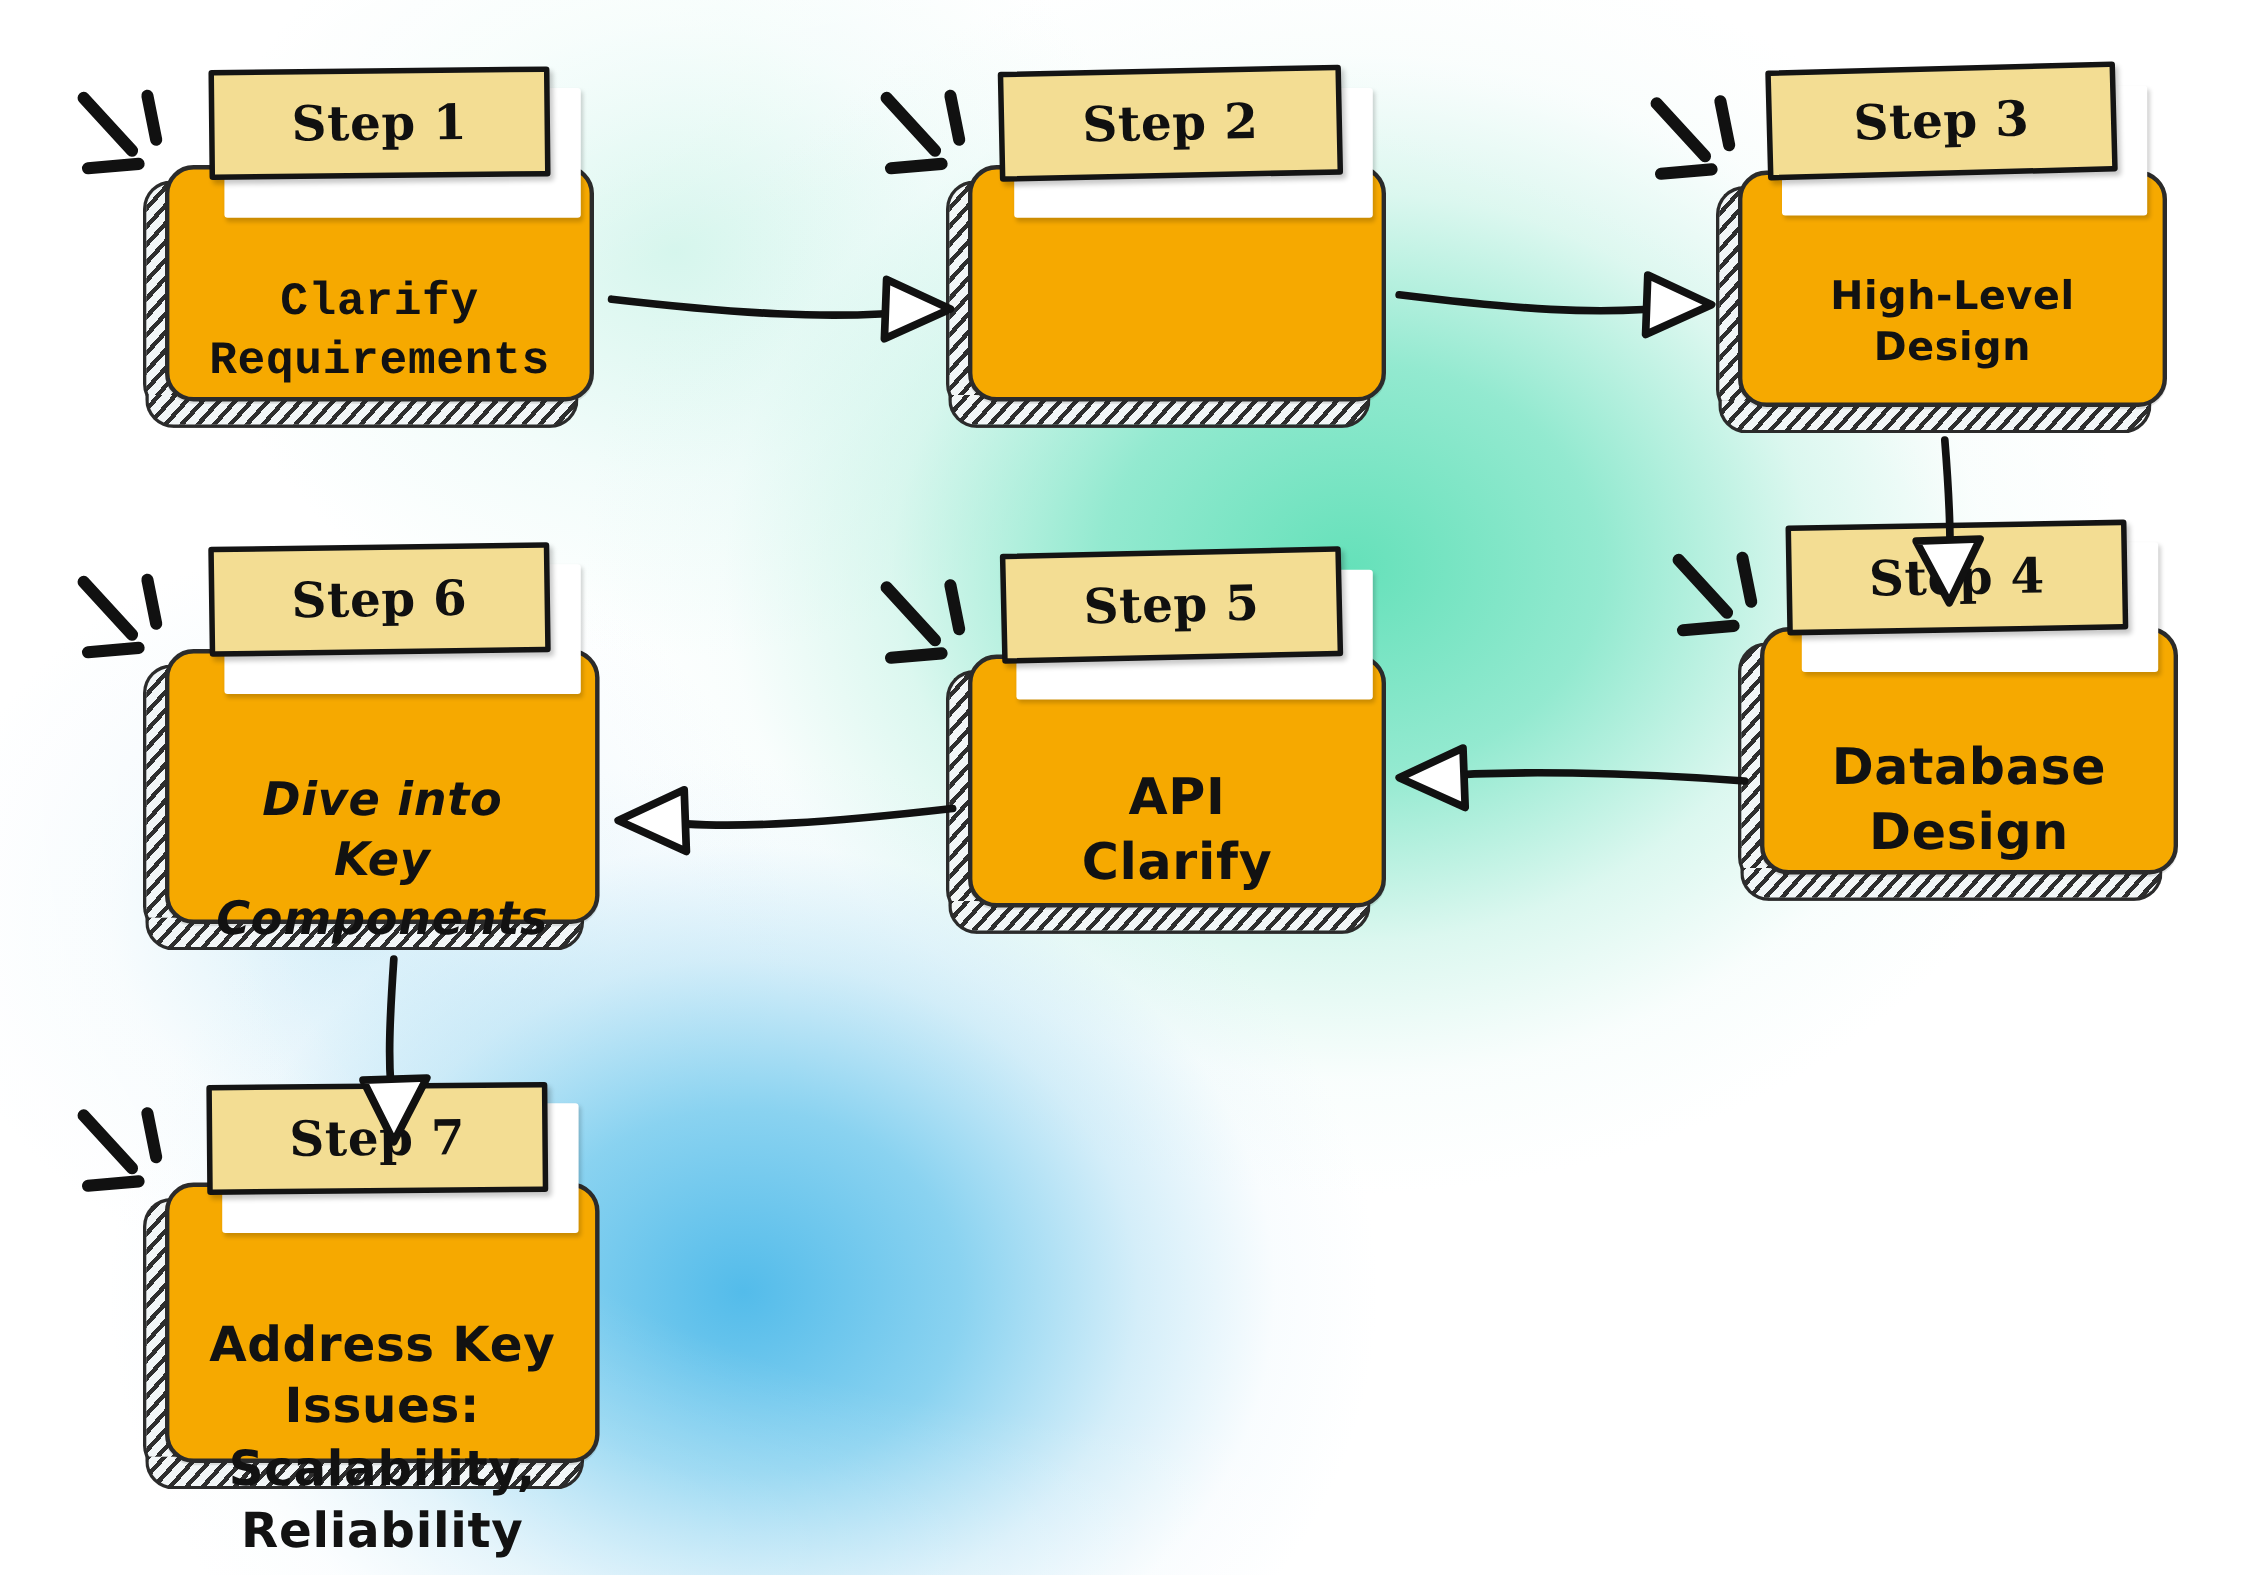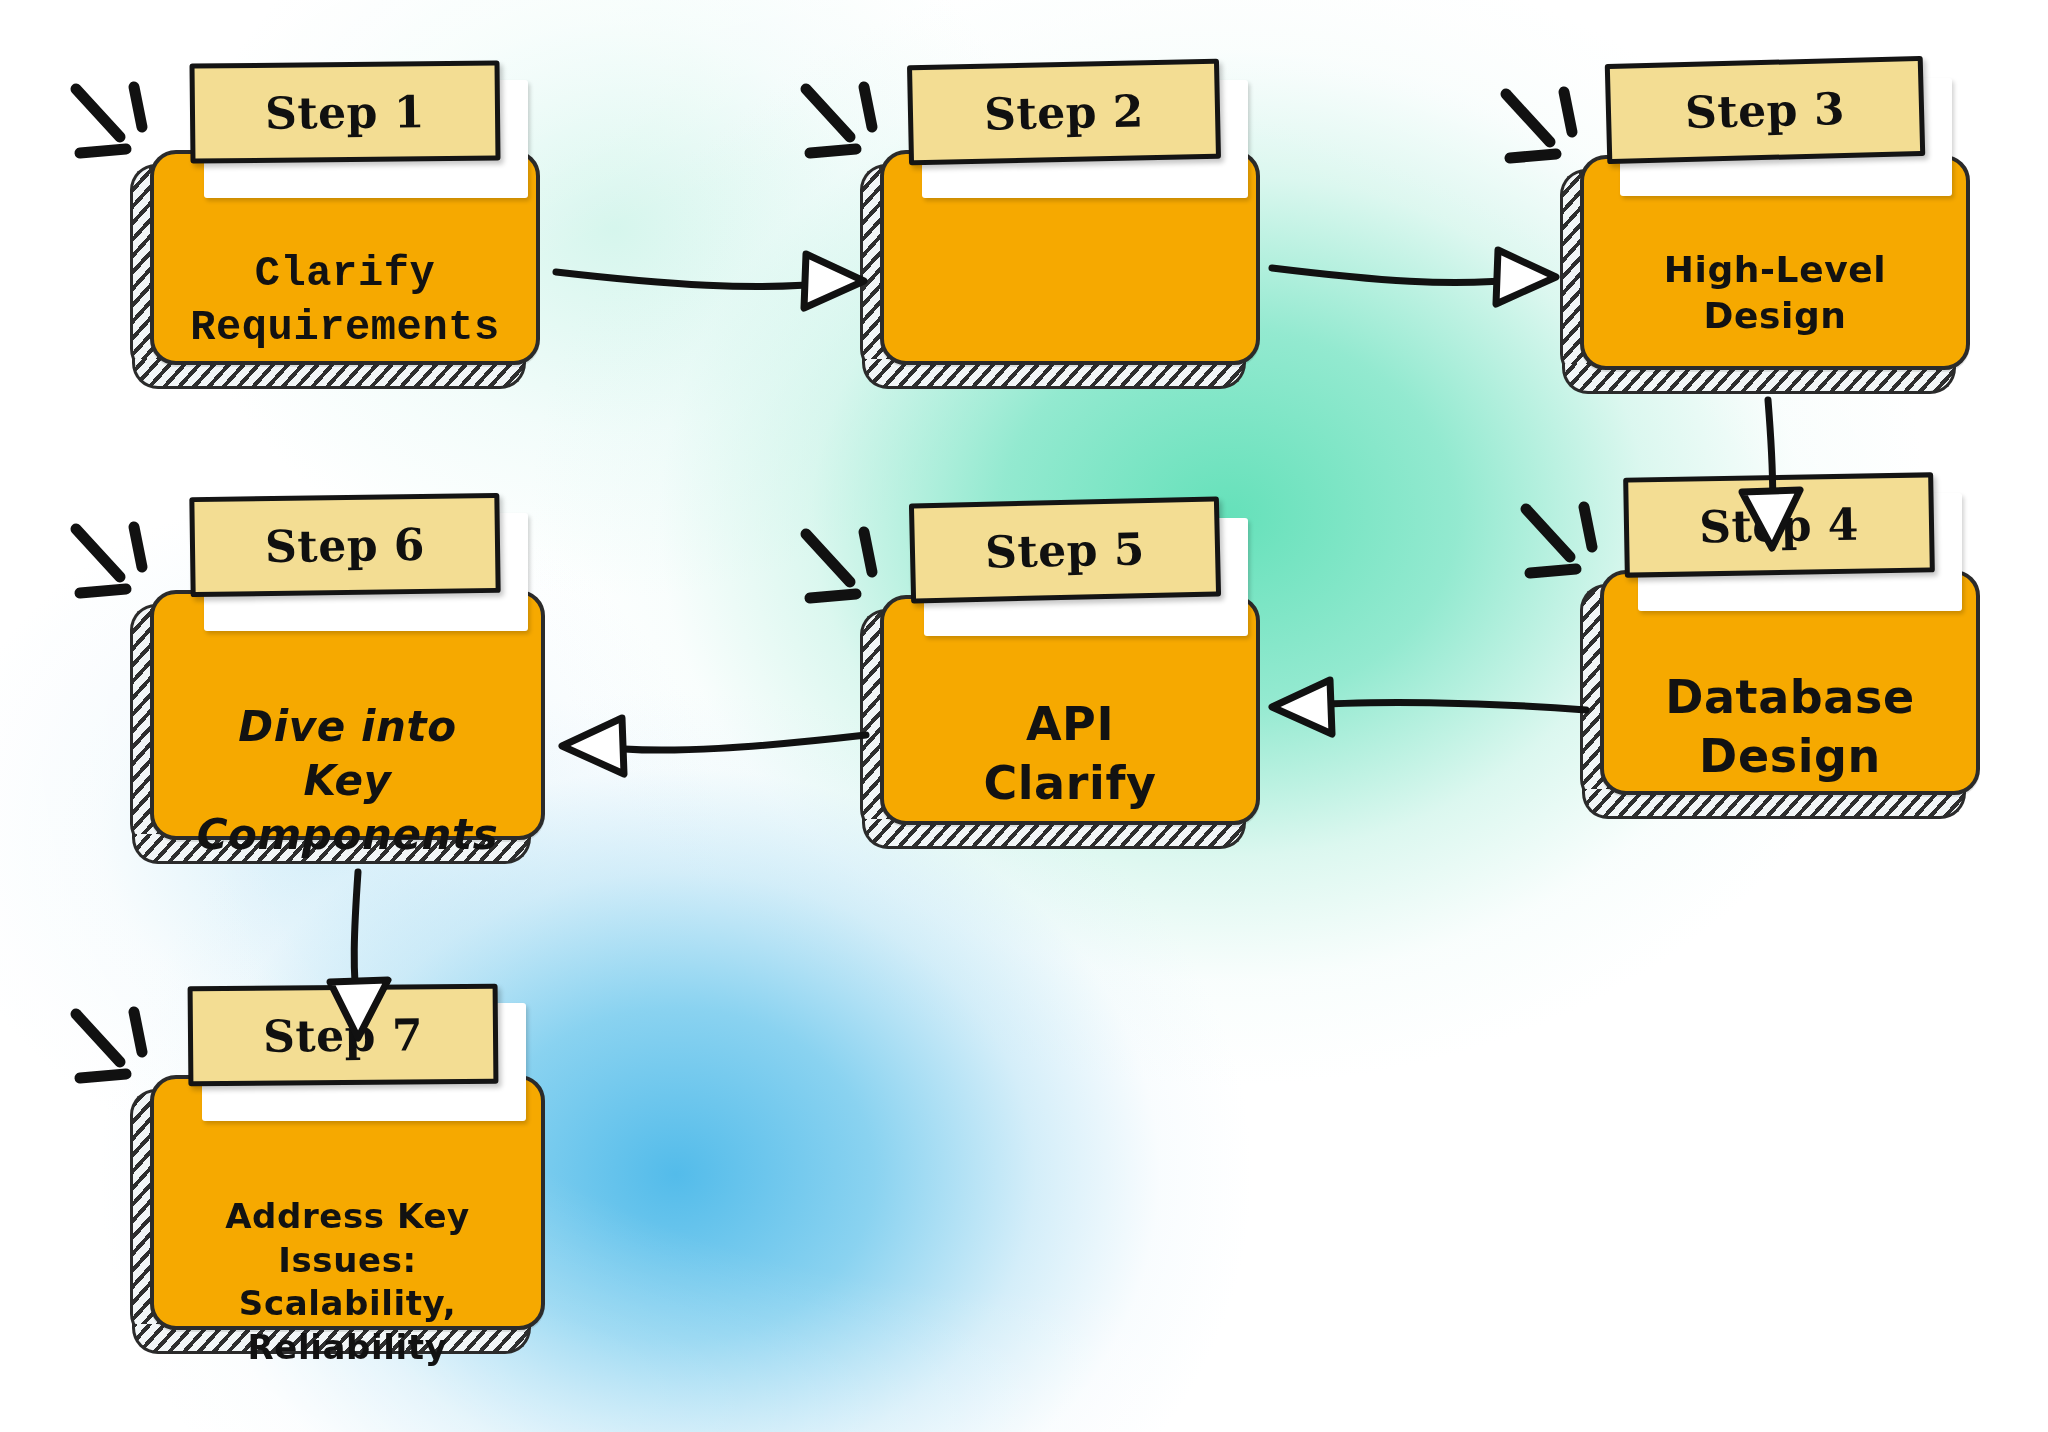--- a/index.html
+++ b/index.html
@@ -310,18 +310,18 @@
             <line x1="76" y1="22" x2="84" y2="62" stroke="#111" stroke-width="11" stroke-linecap="round"></line>
             <line x1="22" y1="88" x2="68" y2="84" stroke="#111" stroke-width="11" stroke-linecap="round"></line>
           </svg></div>
         <div class="node-hatch left" style="height: 251px;"></div>
         <div class="node-hatch bottom" style="width: 399px; top: 249px; left: -18px;"></div>
         <div class="node-body"></div>
         <div class="node-paper" style="left: 52px; top: -72px; width: 324px; height: 118px;"></div>
         <div class="node-header" style="left: 38px; top: -90px; width: 310px; height: 100px; transform: rotate(-0.5deg);">
           <span style="font-size: 44px;">Step 7</span>
         </div>
-        <div class="node-label sans" style="top: 120px; font-size: 34px;">Address Key Issues:
+        <div class="node-label sans" style="top: 120px; font-size: 44px;">Address Key Issues:
 Scalability, Reliability</div>
       </div>
     </div>
 
 </div>
 
 </body></html>

